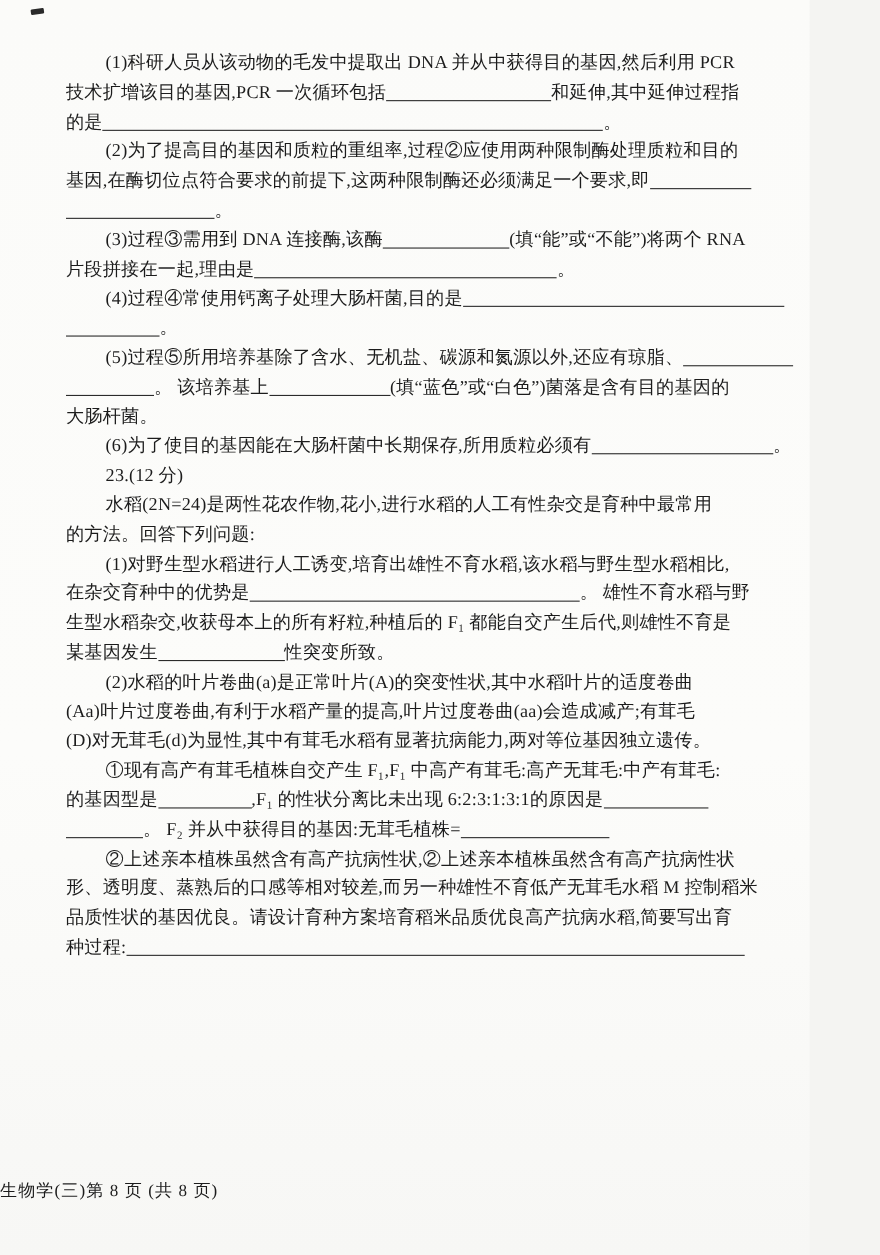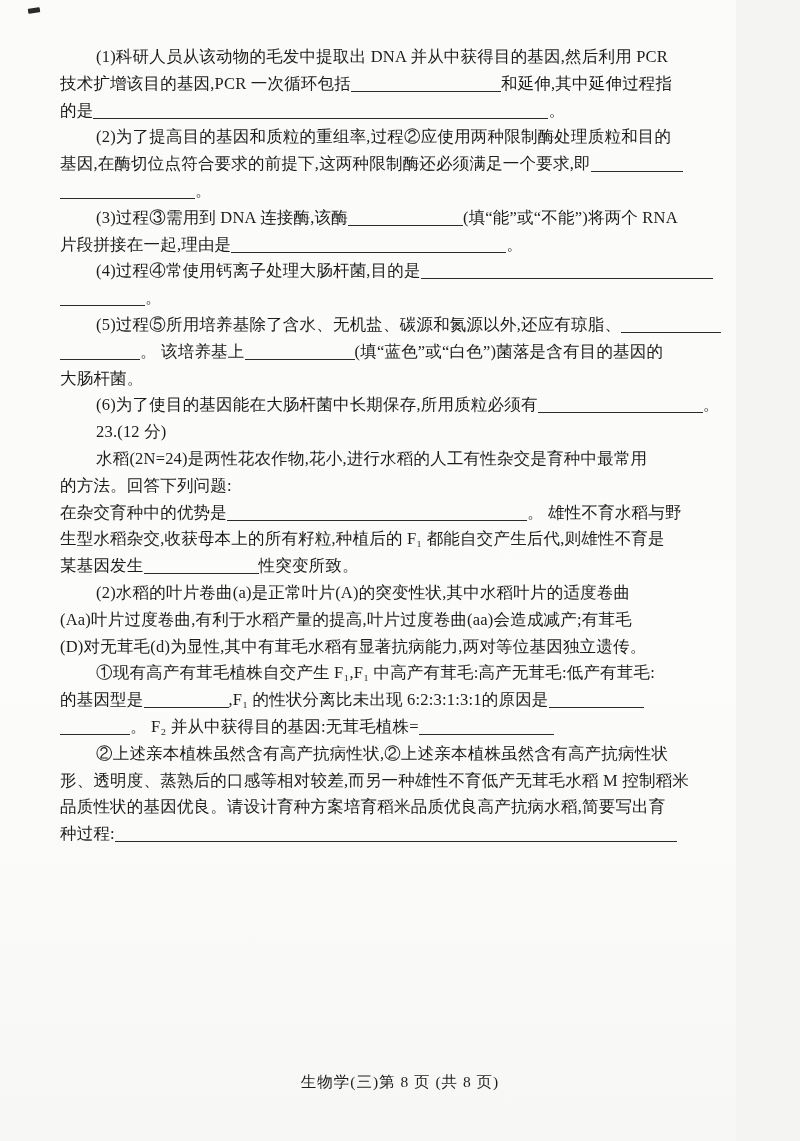--- a/index.html
+++ b/index.html
@@ -47,21 +47,20 @@
     display: inline-block;
     border-bottom: 1.4px solid #2b2b2b;
     height: 1em;
     vertical-align: -3px;
   }
   .footer {
     position: absolute;
     left: 0;
     top: 1072px;
     width: 800px;
-    text-align: center;
     color: #1c1c1c;
     font-size: 15.5px;
     letter-spacing: 1px;
   }
 </style>
 </head>
 <body>
 
 <div class="page">
   <div class="artifact"></div>
@@ -76,27 +75,28 @@
       <div class="line"><span class="seg">片段拼接在一起,理由是</span><span class="blank" style="width: 275px;"></span><span class="seg">。</span></div>
       <div class="line indent"><span class="seg">(4)过程④常使用钙离子处理大肠杆菌,目的是</span><span class="blank" style="width: 292px;"></span></div>
       <div class="line"><span class="blank" style="width: 85px;"></span><span class="seg">。</span></div>
       <div class="line indent"><span class="seg">(5)过程⑤所用培养基除了含水、无机盐、碳源和氮源以外,还应有琼脂、</span><span class="blank" style="width: 100px;"></span></div>
       <div class="line"><span class="blank" style="width: 80px;"></span><span class="seg">。 该培养基上</span><span class="blank" style="width: 110px;"></span><span class="seg">(填“蓝色”或“白色”)菌落是含有目的基因的</span></div>
       <div class="line"><span class="seg">大肠杆菌。</span></div>
       <div class="line indent"><span class="seg">(6)为了使目的基因能在大肠杆菌中长期保存,所用质粒必须有</span><span class="blank" style="width: 165px;"></span><span class="seg">。</span></div>
       <div class="line indent"><span class="seg">23.(12 分)</span></div>
       <div class="line indent"><span class="seg">水稻(2N=24)是两性花农作物,花小,进行水稻的人工有性杂交是育种中最常用</span></div>
       <div class="line"><span class="seg">的方法。回答下列问题:</span></div>
+      <div class="line indent"><span class="seg">(1)对野生型水稻进行人工诱变,培育出雄性不育水稻,该水稻与野生型水稻相比,</span></div>
       <div class="line"><span class="seg">在杂交育种中的优势是</span><span class="blank" style="width: 300px;"></span><span class="seg">。 雄性不育水稻与野</span></div>
       <div class="line"><span class="seg">生型水稻杂交,收获母本上的所有籽粒,种植后的 F₁ 都能自交产生后代,则雄性不育是</span></div>
       <div class="line"><span class="seg">某基因发生</span><span class="blank" style="width: 115px;"></span><span class="seg">性突变所致。</span></div>
       <div class="line indent"><span class="seg">(2)水稻的叶片卷曲(a)是正常叶片(A)的突变性状,其中水稻叶片的适度卷曲</span></div>
       <div class="line"><span class="seg">(Aa)叶片过度卷曲,有利于水稻产量的提高,叶片过度卷曲(aa)会造成减产;有茸毛</span></div>
       <div class="line"><span class="seg">(D)对无茸毛(d)为显性,其中有茸毛水稻有显著抗病能力,两对等位基因独立遗传。</span></div>
-      <div class="line indent"><span class="seg">①现有高产有茸毛植株自交产生 F₁,F₁ 中高产有茸毛:高产无茸毛:低产有茸毛:</span></div>
+      <div class="line indent"><span class="seg">①现有高产有茸毛植株自交产生 F₁,F₁ 中高产有茸毛:高产无茸毛:中产有茸毛:</span></div>
       <div class="line"><span class="seg">的基因型是</span><span class="blank" style="width: 85px;"></span><span class="seg">,F₁ 的性状分离比未出现 6:2:3:1:3:1的原因是</span><span class="blank" style="width: 95px;"></span></div>
       <div class="line"><span class="blank" style="width: 70px;"></span><span class="seg">。 F₂ 并从中获得目的基因:无茸毛植株=</span><span class="blank" style="width: 135px;"></span></div>
       <div class="line indent"><span class="seg">②上述亲本植株虽然含有高产抗病性状,②上述亲本植株虽然含有高产抗病性状</span></div>
       <div class="line"><span class="seg">形、透明度、蒸熟后的口感等相对较差,而另一种雄性不育低产无茸毛水稻 M 控制稻米</span></div>
       <div class="line"><span class="seg">品质性状的基因优良。请设计育种方案培育稻米品质优良高产抗病水稻,简要写出育</span></div>
       <div class="line"><span class="seg">种过程:</span><span class="blank" style="width: 562px;"></span></div>
     </div>
   <div class="footer">
     <span>生物学(三)第 8 页 (共 8 页)</span>
   </div>

